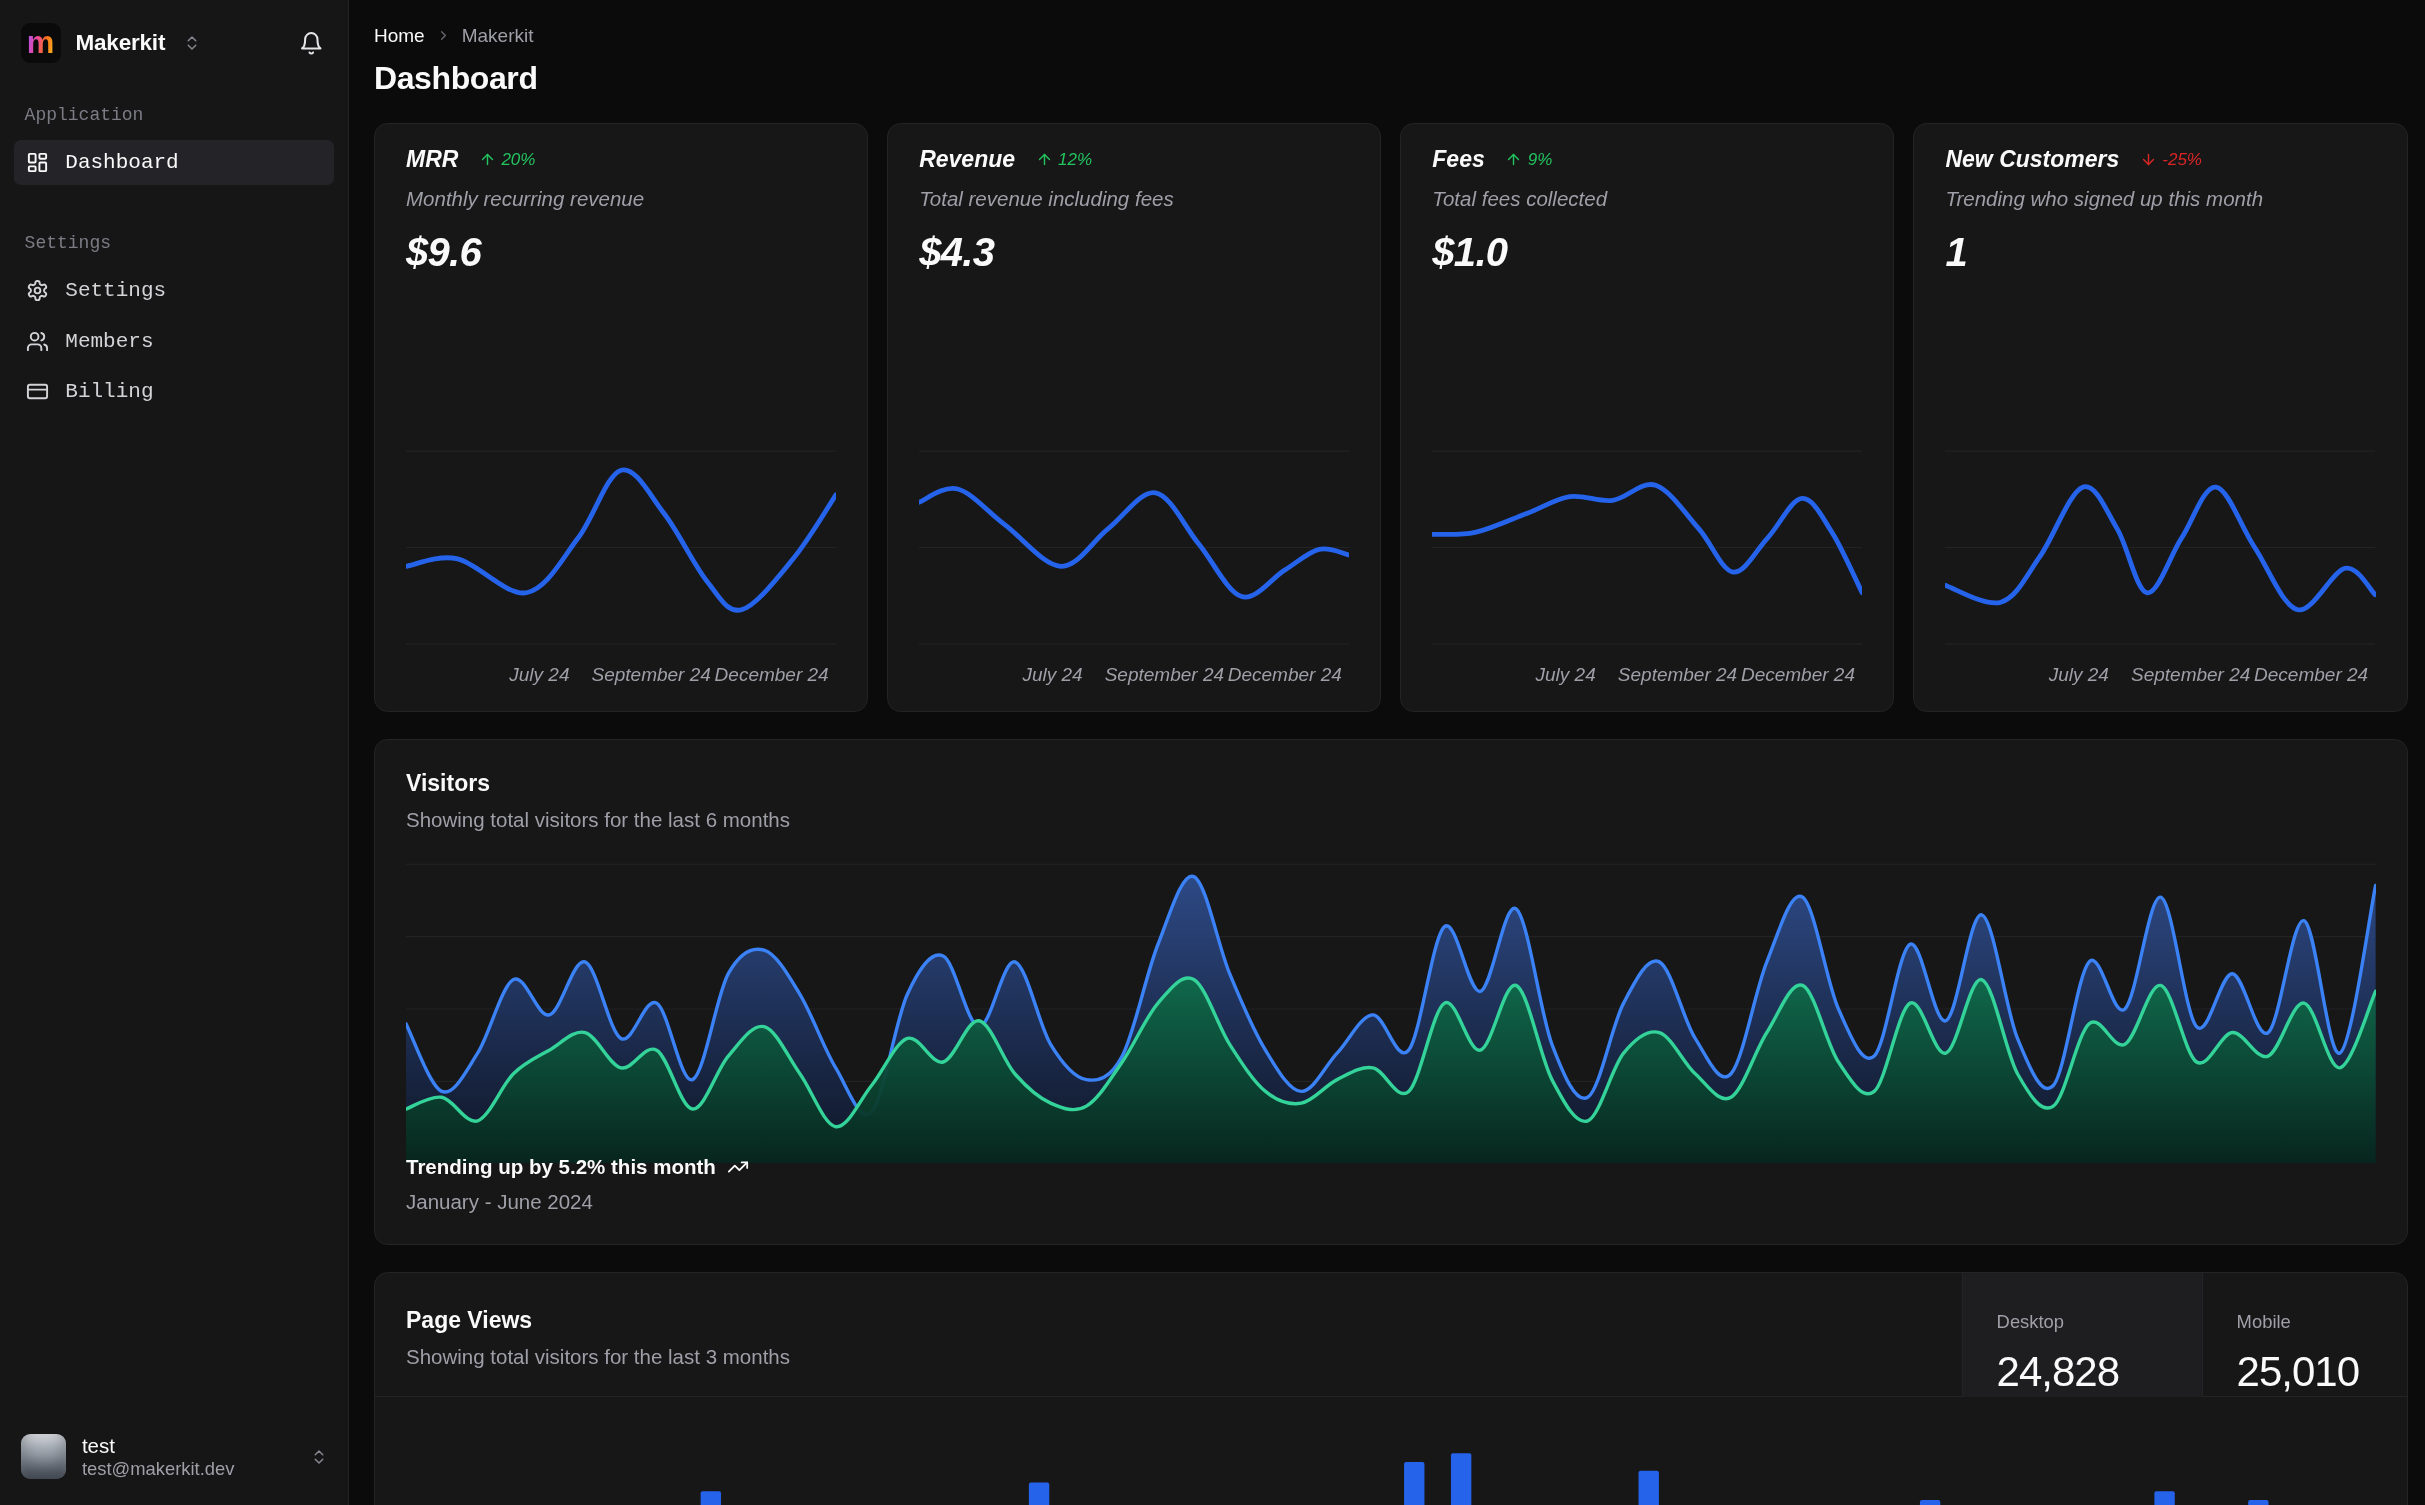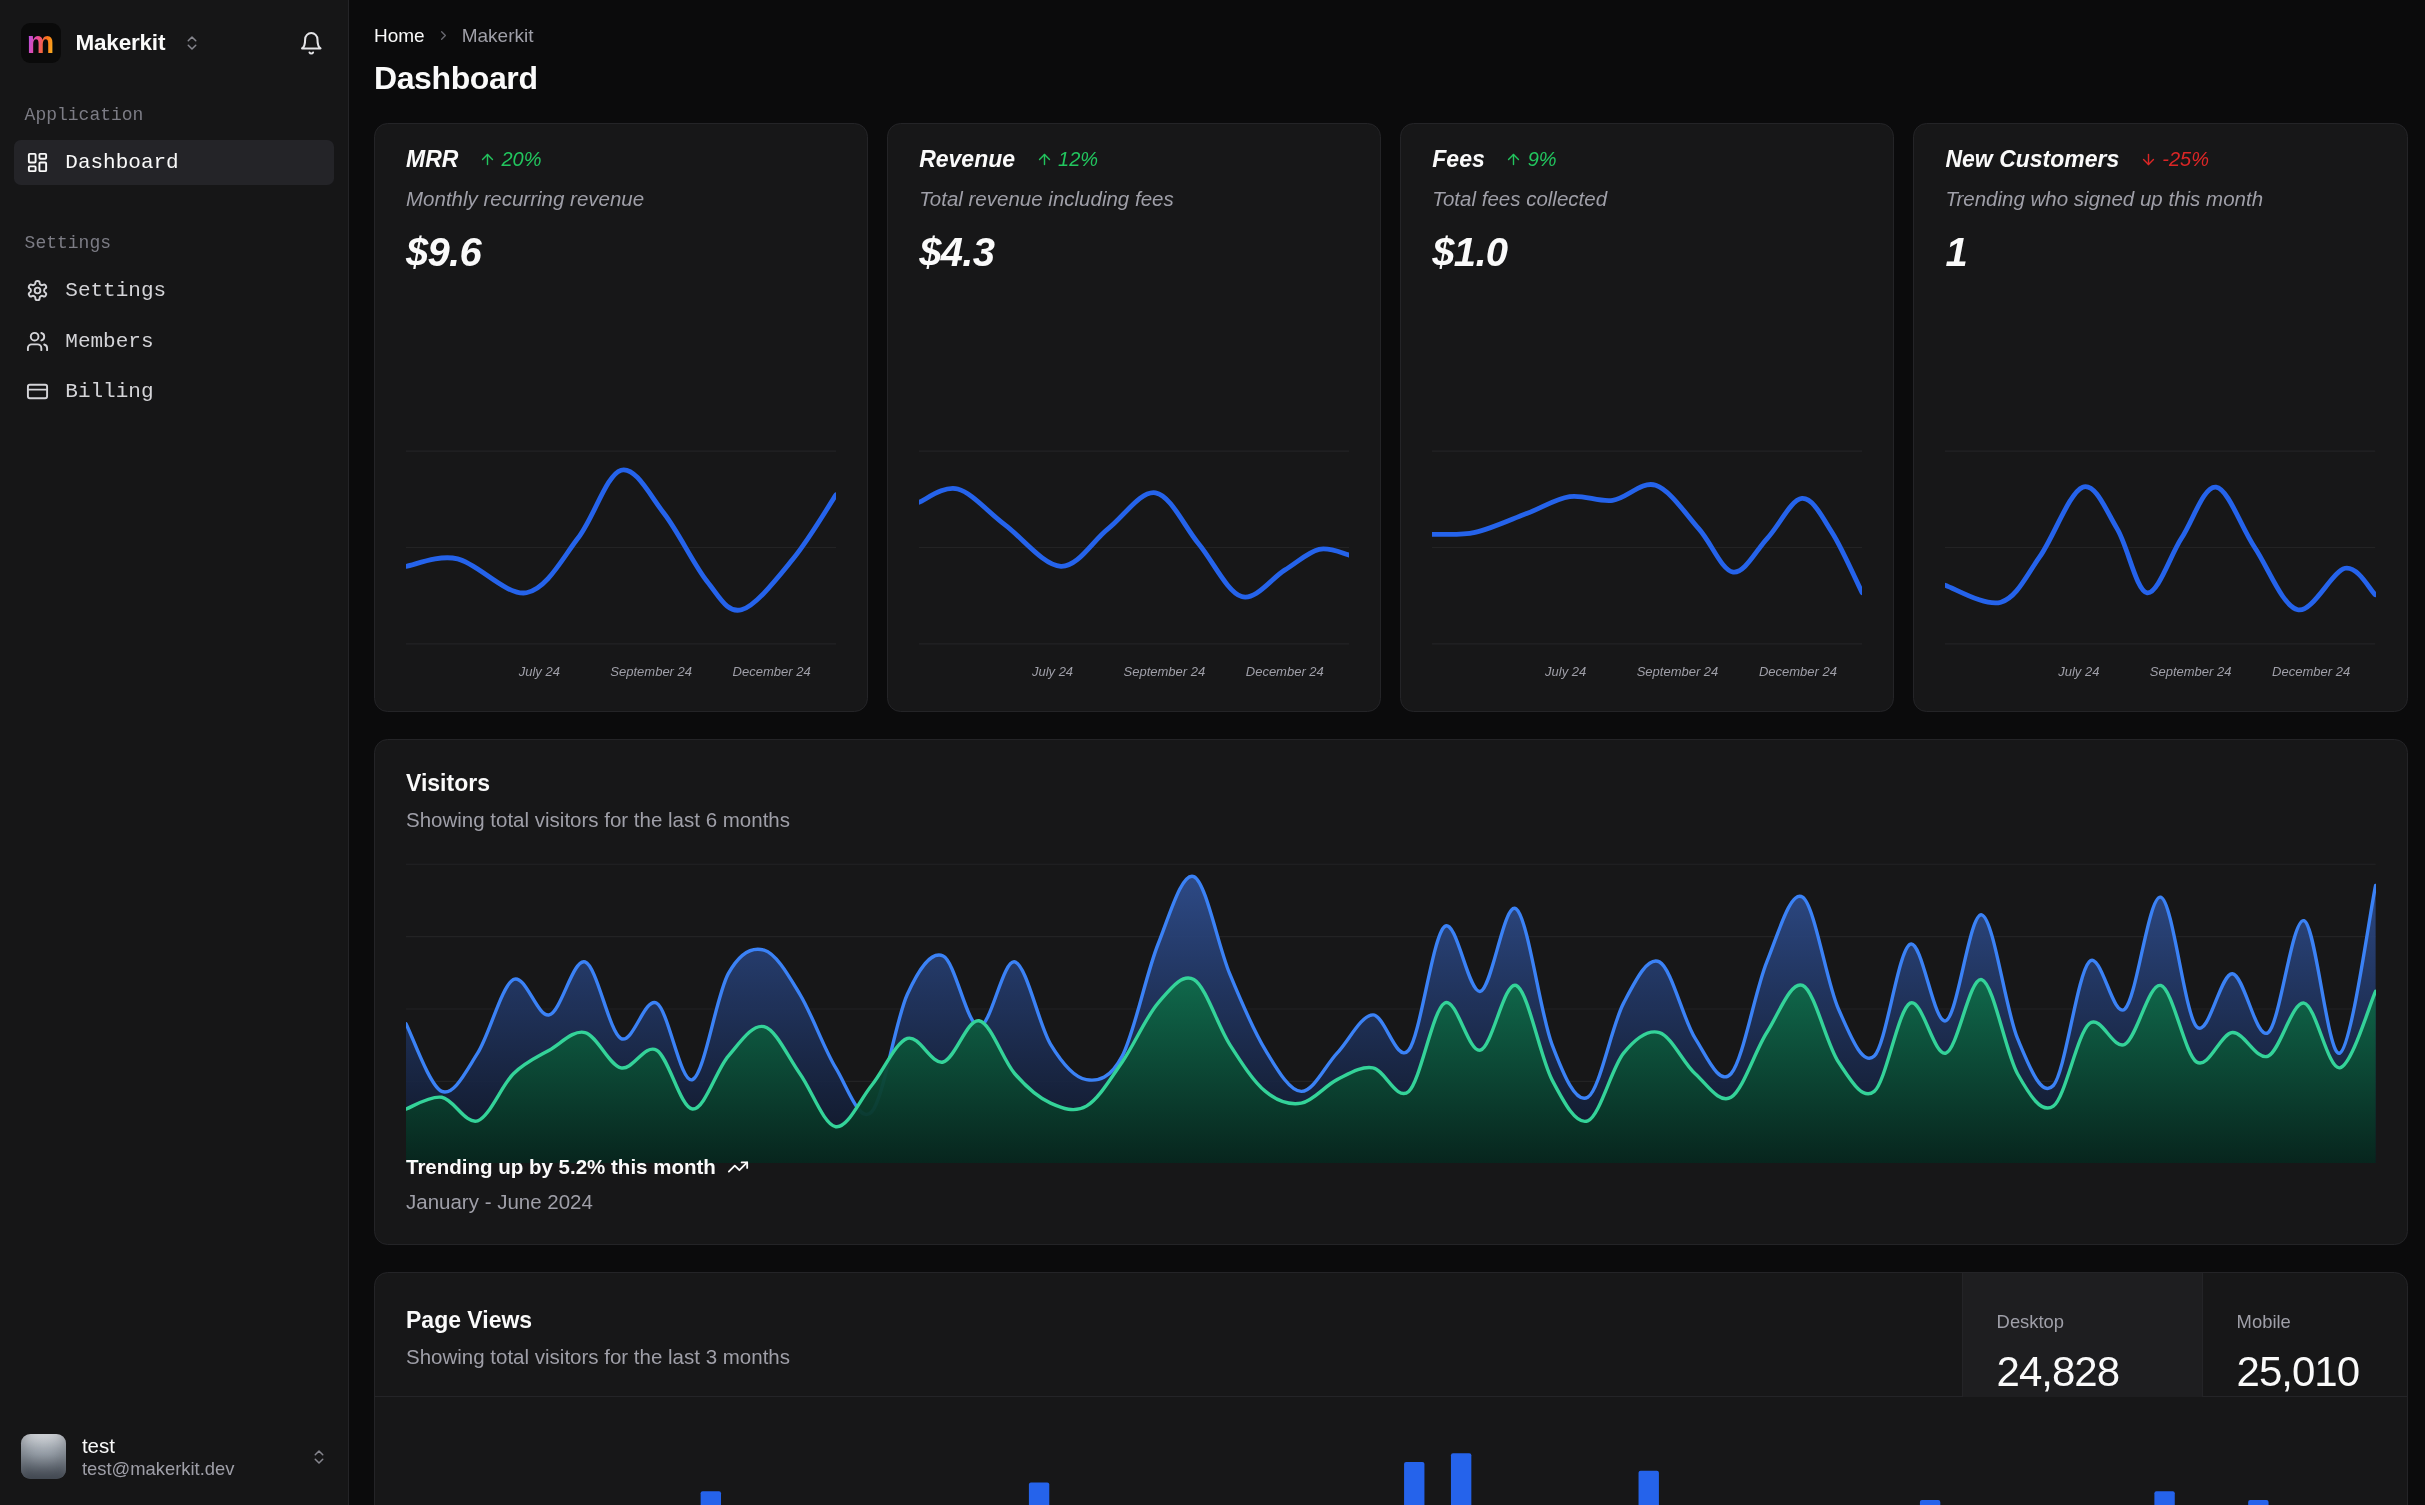--- a/index.html
+++ b/index.html
@@ -47,29 +47,29 @@
   .breadcrumb .sep { color:#6b6b73; display:flex; }
   .breadcrumb .crumb-current { color:#9f9fa8; }
   .page-title { margin-top:13.6px; font-size:32px; font-weight:700; letter-spacing:-0.4px; }
 
   .card { background:#171718; border:0.7px solid #242427; border-radius:13.6px; }
 
   .stats-row { display:flex; gap:19px; margin-top:26px; }
   .stat-card { flex:1; height:589px; position:relative; overflow:hidden; padding-top:22px;font-style:italic; }
   .stat-head { display:flex; align-items:center; gap:20.5px; padding:0 31px; }
   .stat-title { font-size:23px; font-weight:600; }
-  .trend { display:flex; align-items:center; gap:5.5px; font-size:20px; }
+  .trend { display:flex; align-items:center; gap:5.5px; font-size:17px; }
   .trend .icon { width:17px; height:17px; }
   .trend.up { color:#22c55e; }
   .trend.down { color:#dc2626; }
   .stat-desc { padding:0 31px; margin-top:13.6px; font-size:20.5px; color:#9f9fa8; }
   .stat-value { padding:0 31px; margin-top:19px; font-size:40px; font-weight:700; letter-spacing:-0.7px; }
   .spark-wrap { position:absolute; left:31px; right:31px; bottom:61px; height:205px; }
   .spark-wrap svg { width:100%; height:100%; display:block; }
-  .spark-labels { position:absolute; left:31px; right:31px; bottom:20.5px; height:27px; font-size:13px; color:#9f9fa8; }
+  .spark-labels { position:absolute; left:31px; right:31px; bottom:20.5px; height:27px; font-size:19px; color:#9f9fa8; }
   .spark-labels span { position:absolute; transform:translateX(-50%); white-space:nowrap; }
   .spark-labels .l1 { left:31%; } .spark-labels .l2 { left:57%;text-align:center; } .spark-labels .l3 { left:85%; }
 
   .visitors-card { margin-top:27px; height:506px; position:relative; padding-top:30px; }
   .card-title { padding:0 31px; font-size:23px; font-weight:600; }
   .card-desc { padding:0 31px; margin-top:11px; font-size:20.5px; color:#9f9fa8; }
   .visitors-chart { position:absolute; left:31px; right:31px; top:115px; height:308px; }
   .visitors-chart svg { width:100%; height:100%; display:block; }
   .visitors-footer { position:absolute; left:31px; bottom:30px; }
   .vf-primary { display:flex; align-items:center; gap:11px; font-size:20.5px; font-weight:600; }

